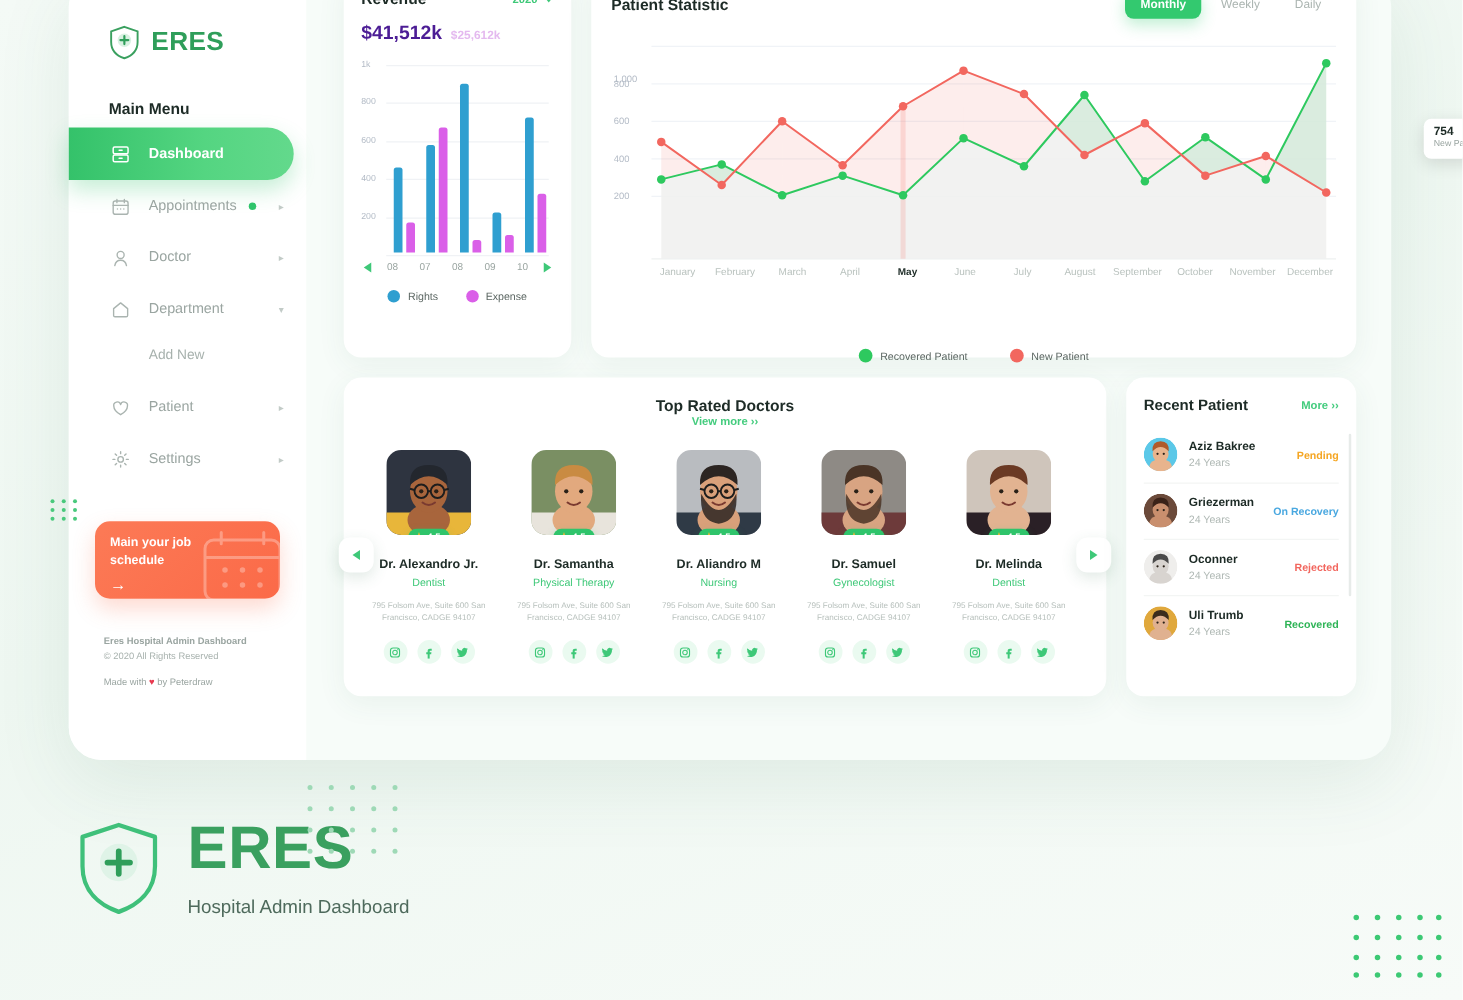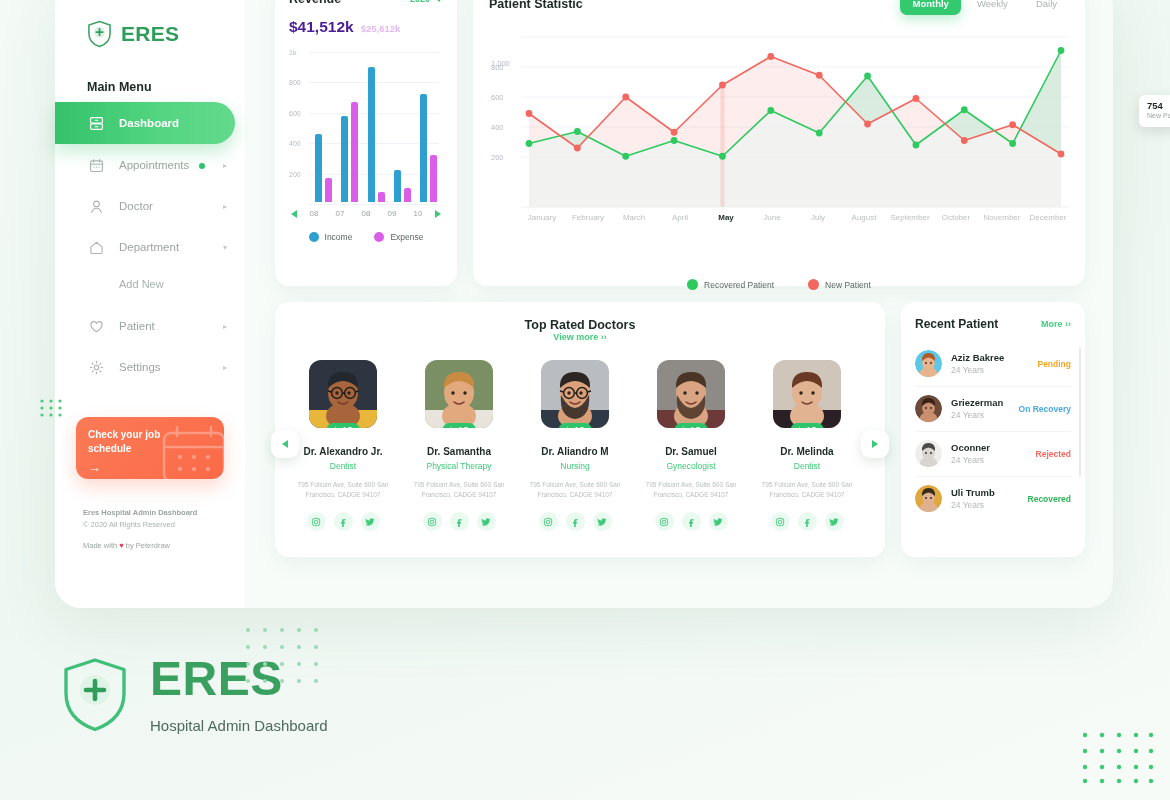--- a/index.html
+++ b/index.html
@@ -280,21 +280,21 @@
         <svg viewBox="0 0 20 20" fill="none" stroke="#aab4b0" stroke-width="1.3">
           <circle cx="10" cy="10" r="2.6"></circle>
           <path d="M10 2.8v1.8M10 15.4v1.8M17.2 10h-1.8M4.6 10H2.8M15.1 4.9l-1.3 1.3M6.2 13.8l-1.3 1.3M15.1 15.1l-1.3-1.3M6.2 6.2 4.9 4.9" stroke-linecap="round"></path>
         </svg>
       </span>
       <span class="lbl">Settings</span>
       <span class="chev">▸</span>
     </div>
 
     <div class="promo">
-      <div class="promo-txt">Check your job schedule</div>
+      <div class="promo-txt">Main your job schedule</div>
       <span class="promo-arrow">→</span>
       <span class="promo-deco">
         <svg width="72" height="62" viewBox="0 0 72 62" fill="none" stroke="#ffffff" stroke-width="2.4">
           <rect x="6" y="10" width="60" height="48" rx="7"></rect>
           <path d="M6 24h60"></path>
           <path d="M19 4v9M53 4v9" stroke-linecap="round"></path>
           <circle cx="22" cy="34" r="2.2" fill="#fff" stroke="none"></circle>
           <circle cx="36" cy="34" r="2.2" fill="#fff" stroke="none"></circle>
           <circle cx="50" cy="34" r="2.2" fill="#fff" stroke="none"></circle>
           <circle cx="22" cy="46" r="2.2" fill="#fff" stroke="none"></circle>
@@ -394,21 +394,21 @@
             <span>08</span>
             <span>09</span>
             <span>10</span>
           </span>
         <span class="arrow-sm r"></span>
       </div>
 
       <div class="bc-legend">
         <span class="lg">
           <span class="sw" style="background:#2f9fd0"></span>
-          <span>Income</span>
+          <span>Rights</span>
         </span>
         <span class="lg">
           <span class="sw" style="background:#da5fe8"></span>
           <span>Expense</span>
         </span>
       </div>
     </section>
 
     <section class="card pstat">
       <div class="ps-head">

